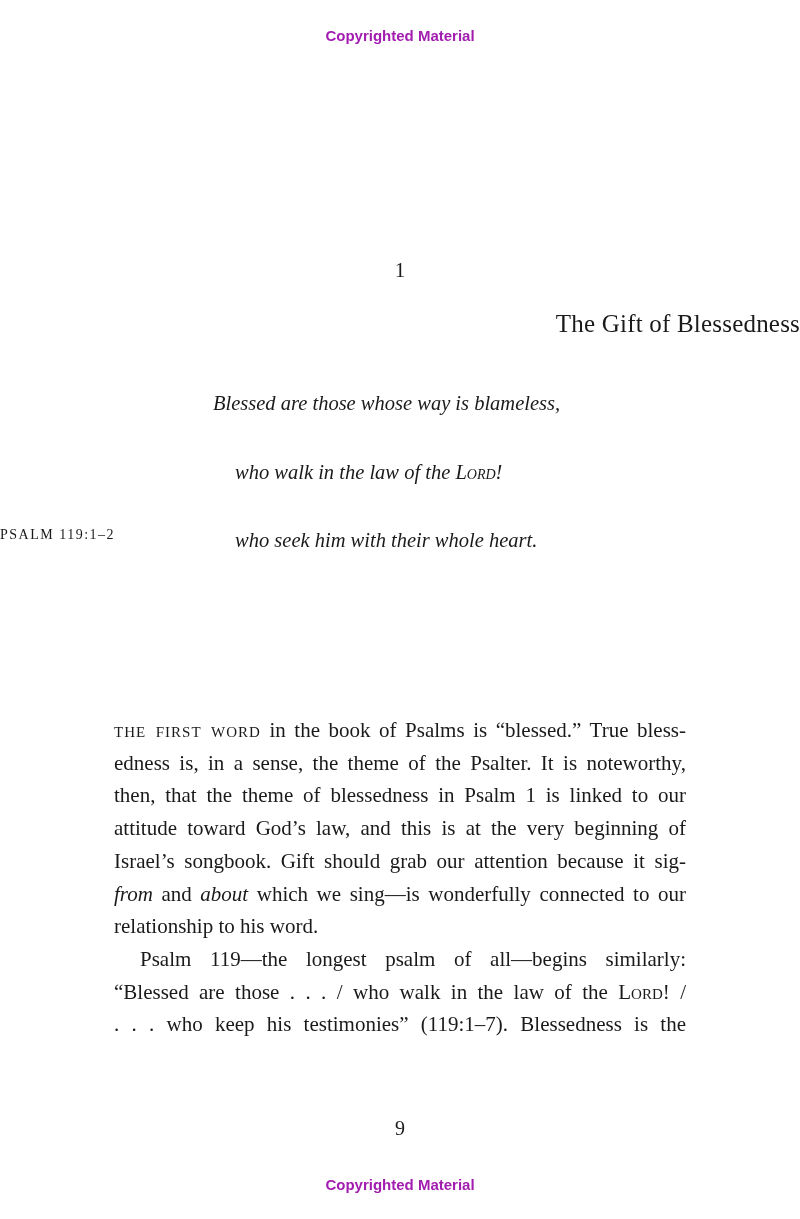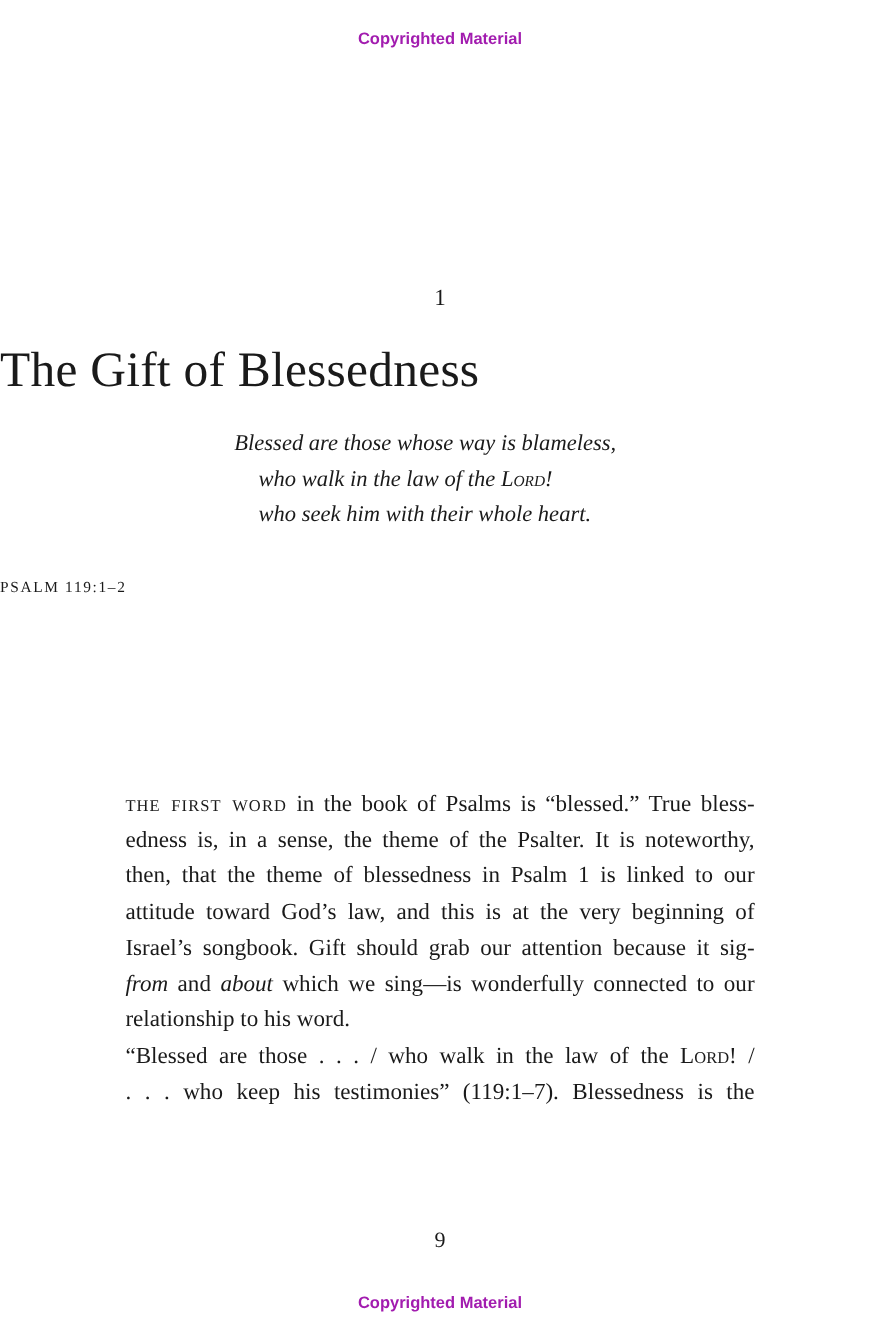--- a/index.html
+++ b/index.html
@@ -3,26 +3,26 @@
   <meta charset="utf-8">
   <style>
     html, body { margin: 0; padding: 0; background: #ffffff; }
     body { width: 800px; height: 1219px; position: relative; overflow: hidden; color: #1a1a1a; }
     .watermark { position: absolute; left: 0; width: 800px; text-align: center;
       font-family: "Liberation Sans", sans-serif; font-weight: bold; font-size: 15px; color: #a21caf; }
     .wm-top { top: 27px; }
     .wm-bottom { top: 1176px; }
     .chapter-num { position: absolute; top: 258px; left: 0; width: 800px; text-align: center;
       font-family: "Liberation Serif", serif; font-size: 21px; }
-    .chapter-title { position: absolute; top: 310px; left: 0; width: 800px; text-align: left;
-      font-family: "Liberation Serif", serif; font-size: 45px; letter-spacing: 0.2px; }
+    .chapter-title { position: absolute; top: 310px; left: 0; width: 800px; text-align: right;
+      font-family: "Liberation Serif", serif; font-size: 25px; letter-spacing: 0.2px; }
     .epigraph { position: absolute; top: 387px; left: 213px; width: 380px;
       font-family: "Liberation Serif", serif; font-style: italic; font-size: 20.5px; line-height: 32.5px; }
     .epigraph .line { white-space: nowrap; }
-    .epigraph .indent { padding-left: 22px; }
+    .epigraph .indent { padding-left: 22px; margin-top: 36px; }
     .sc { font-variant: small-caps; font-style: normal; }
     .epigraph .sc-i { font-variant: small-caps; }
     .attribution { position: absolute; top: 527px; left: 0; width: 800px; text-align: left;
       font-family: "Liberation Serif", serif; font-size: 14px; letter-spacing: 1.5px; }
     .body-text { position: absolute; top: 714px; left: 114px; width: 572px;
       font-family: "Liberation Serif", serif; font-size: 21px; line-height: 32.7px; }
     .body-text p { margin: 0; text-align: justify; }
     .body-text .line { display: block; text-align: justify; text-align-last: justify; white-space: nowrap; }
     .body-text .last { text-align-last: left; }
     .lead-in { font-variant: small-caps; letter-spacing: 1px; text-transform: lowercase; }
@@ -49,20 +49,21 @@
   <p>
     <span class="line"><span class="lead-in">THE FIRST WORD</span><span> in the book of Psalms is “blessed.” True bless-</span></span>
     <span class="line">edness is, in a sense, the theme of the Psalter. It is noteworthy,</span>
     <span class="line">then, that the theme of blessedness in Psalm 1 is linked to our</span>
     <span class="line">attitude toward God’s law, and this is at the very beginning of</span>
     <span class="line">Israel’s songbook. Gift should grab our attention because it sig-</span>
     <span class="line"><em>from</em><span> and </span><em>about</em><span> which we sing—is wonderfully connected to our</span></span>
     <span class="line last">relationship to his word.</span>
   </p>
   <p class="indent-p">
+    <span class="line">Psalm 119—the longest psalm of all—begins similarly:</span>
     <span class="line" style="text-indent:0"><span>“Blessed are those . . . / who walk in the law of the </span><span class="sc">Lord</span><span>! /</span></span>
     <span class="line" style="text-indent:0">. . . who keep his testimonies” (119:1–7). Blessedness is the</span>
   </p>
 </div>
 
 <div class="page-number">9</div>
 
 <div class="watermark wm-bottom">Copyrighted Material</div>
 
 </body></html>

